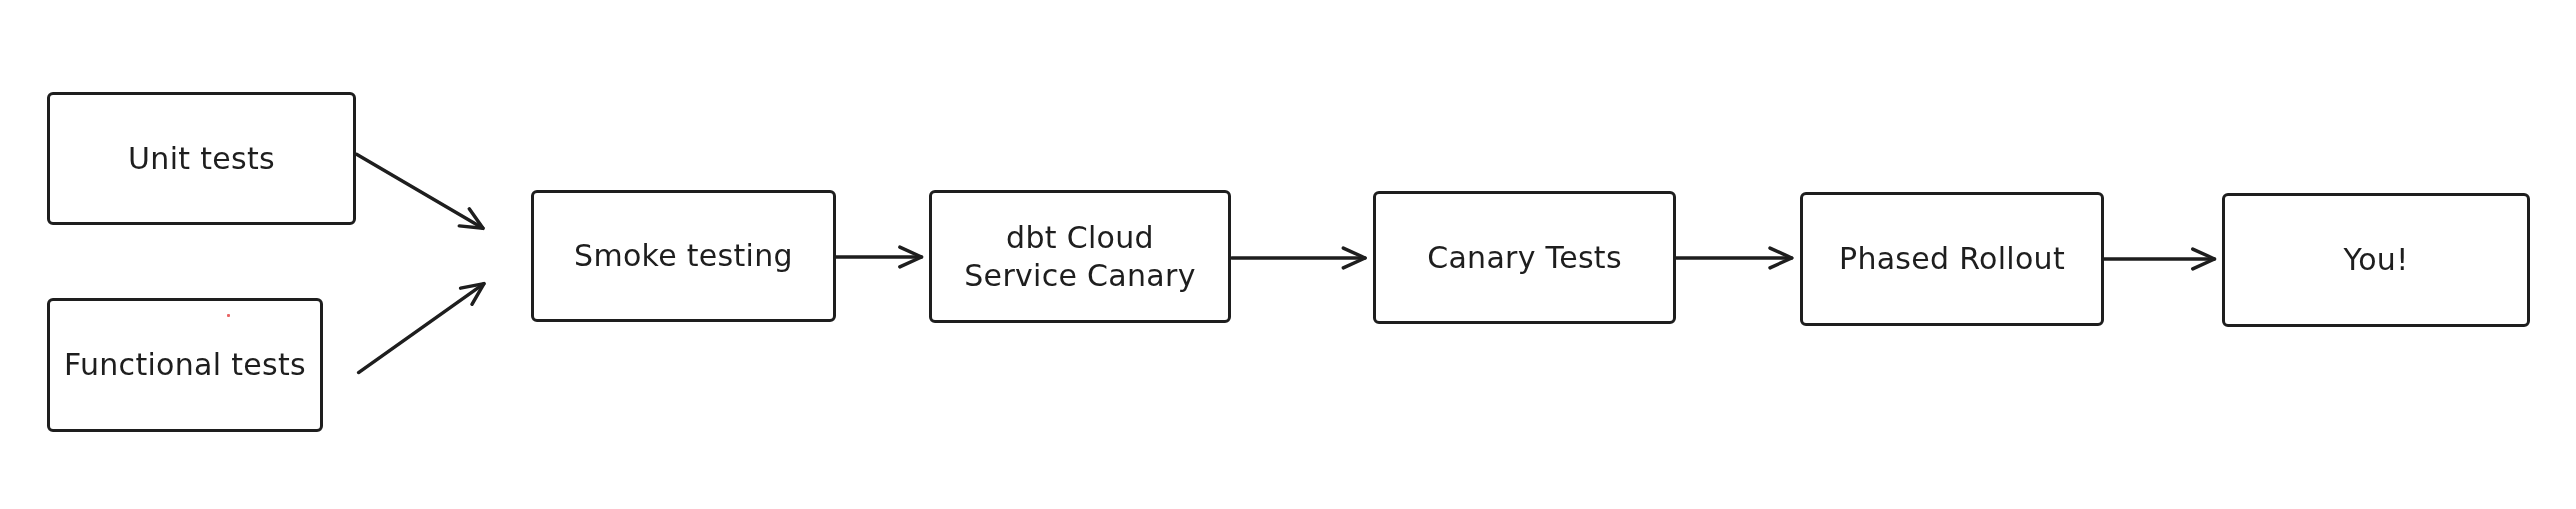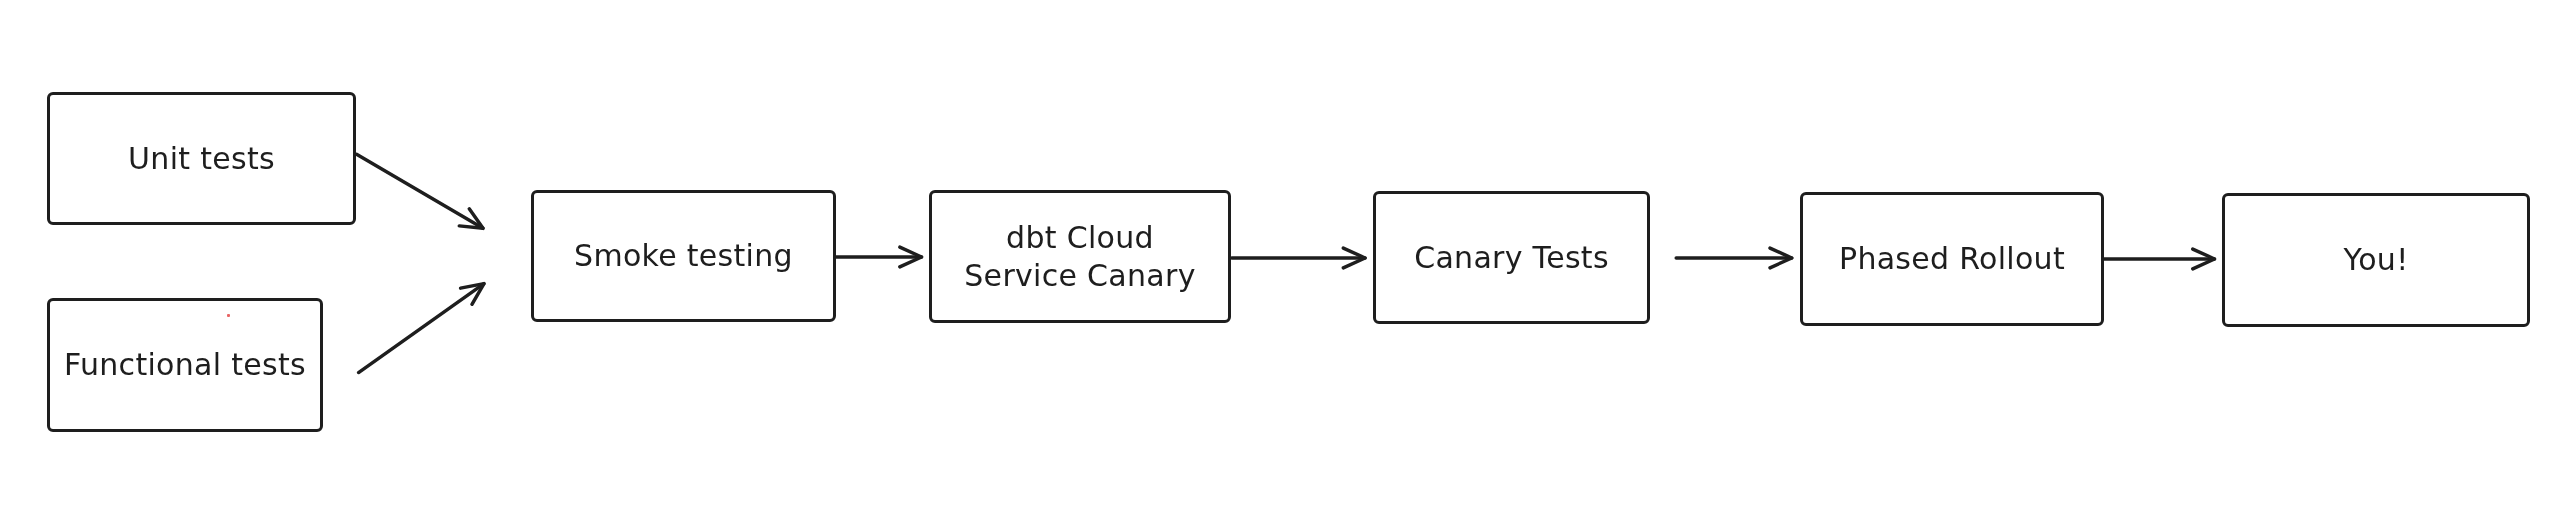--- a/index.html
+++ b/index.html
@@ -40,21 +40,21 @@
     line-height: 38px;
     font-weight: 400;
     white-space: pre-line;
     letter-spacing: 0.3px;
   }
   
   .n-unit        { left: 47px;   top: 92px;  width: 309px; height: 133px; }
   .n-functional  { left: 47px;   top: 298px; width: 276px; height: 134px; }
   .n-smoke       { left: 491px;  top: 190px; width: 305px; height: 132px; margin-left: 40px; }
   .n-dbt         { left: 929px;  top: 190px; width: 302px; height: 133px; }
-  .n-canary      { left: 1373px; top: 191px; width: 277px; height: 133px; }
+  .n-canary      { left: 1373px; top: 191px; width: 303px; height: 133px; }
   .n-phased      { left: 1800px; top: 192px; width: 304px; height: 134px; }
   .n-you         { left: 2222px; top: 193px; width: 308px; height: 134px; }
 
   .red-dot {
     position: absolute;
     left: 227px;
     top: 314px;
     width: 3px;
     height: 3px;
     background: #e03131;

